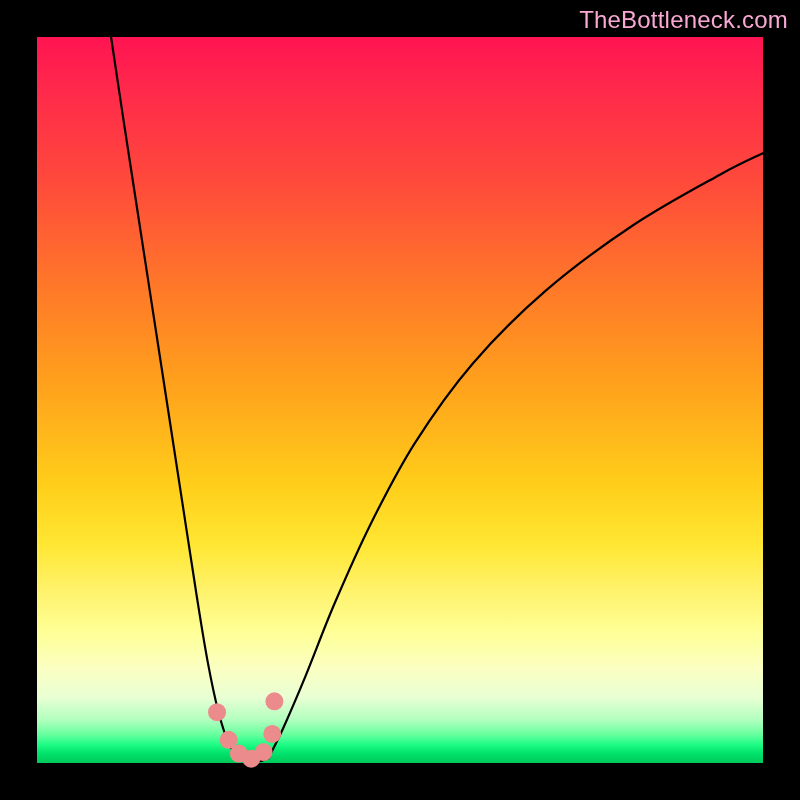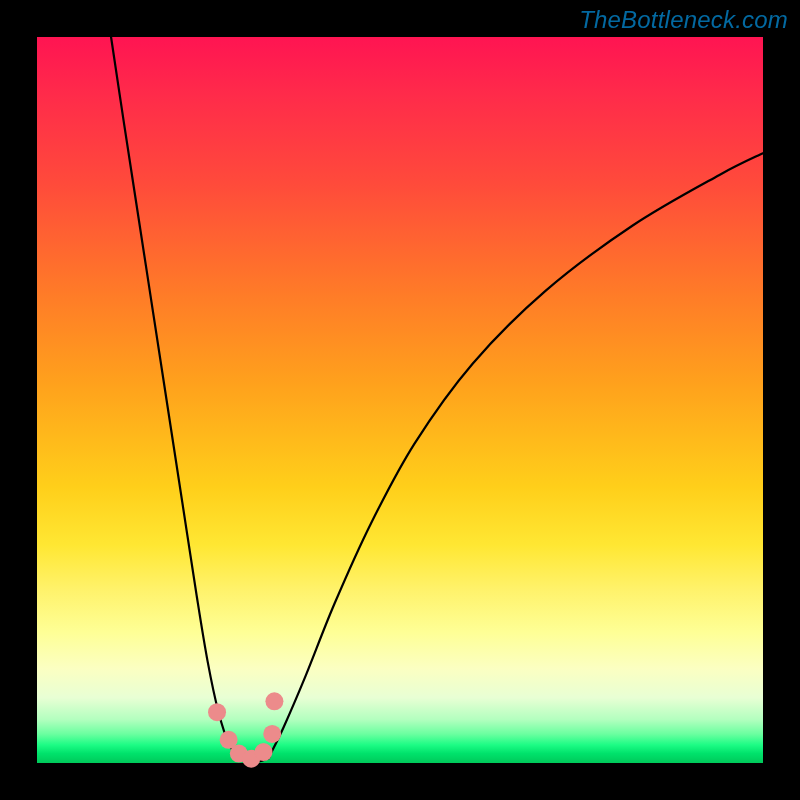--- a/index.html
+++ b/index.html
@@ -45,24 +45,23 @@
     position: absolute;
     left: 0; top: 0;
     width: 726px;
     height: 726px;
     overflow: visible;
   }
   .watermark {
     position: absolute;
     top: 6px;
     right: 12px;
-    color: #0369a1;
+    color: #f9a8d4;
     font-size: 24px;
     letter-spacing: 0.2px;
-    font-style: italic;
   }
 </style>
 </head>
 <body>
 
 <div class="frame">
   <div class="gradient"></div>
   <svg class="curve" viewBox="0 0 726 726">
     <path id="curve-path" fill="none" stroke="#000" stroke-width="2.2" stroke-linecap="round" d="M 74.05199999999999 0 C 76.22999999999999 14.520000000000001, 82.52199999999999 56.870000000000005, 87.11999999999999 87.12 C 91.71799999999999 117.37, 96.80000000000001 150.04, 101.64000000000001 181.5 C 106.48000000000002 212.96, 111.32 244.42, 116.16 275.88 C 121 307.34, 125.84 338.8, 130.68 370.26 C 135.52 401.71999999999997, 140.36 433.18, 145.20000000000002 464.64 C 150.04000000000002 496.09999999999997, 155.485 532.4, 159.72 559.02 C 163.95499999999998 585.64, 166.98 605, 170.60999999999999 624.36 C 174.23999999999998 643.72, 177.87 661.265, 181.5 675.18 C 185.13 689.0949999999999, 188.76000000000002 699.985, 192.39000000000001 707.85 C 196.02 715.715, 201.46500000000003 719.95, 203.28000000000003 722.37 C 205.09500000000003 724.79, 202.07000000000005 722.0070000000001, 203.28000000000003 722.37 C 204.49 722.733, 208.12 724.185, 210.54 724.548 C 212.95999999999998 724.9110000000001, 215.38 724.669, 217.79999999999998 724.548 C 220.21999999999997 724.427, 222.64 724.669, 225.06 723.822 C 227.48000000000002 722.975, 231.10999999999999 720.192, 232.32 719.466 C 233.53 718.74, 229.89999999999998 724.427, 232.32 719.466 C 234.74 714.505, 240.79000000000002 703.1310000000001, 246.84000000000003 689.7 C 252.89000000000004 676.269, 260.15000000000003 659.45, 268.62 638.88 C 277.09 618.31, 286.77 591.6899999999999, 297.65999999999997 566.28 C 308.54999999999995 540.87, 320.65000000000003 513.04, 333.96000000000004 486.41999999999996 C 347.27000000000004 459.79999999999995, 360.58000000000004 433.18, 377.52000000000004 406.56 C 394.46000000000004 379.94, 413.82 352.11, 435.59999999999997 326.7 C 457.37999999999994 301.28999999999996, 481.58 277.09, 508.2 254.09999999999997 C 534.8199999999999 231.10999999999996, 566.28 208.12, 595.3199999999999 188.76 C 624.3599999999999 169.39999999999998, 660.66 150.03999999999994, 682.4399999999999 137.93999999999994 C 704.2199999999999 125.83999999999993, 718.74 119.78999999999996, 726 116.15999999999997"></path>
     <g id="marker-group">

